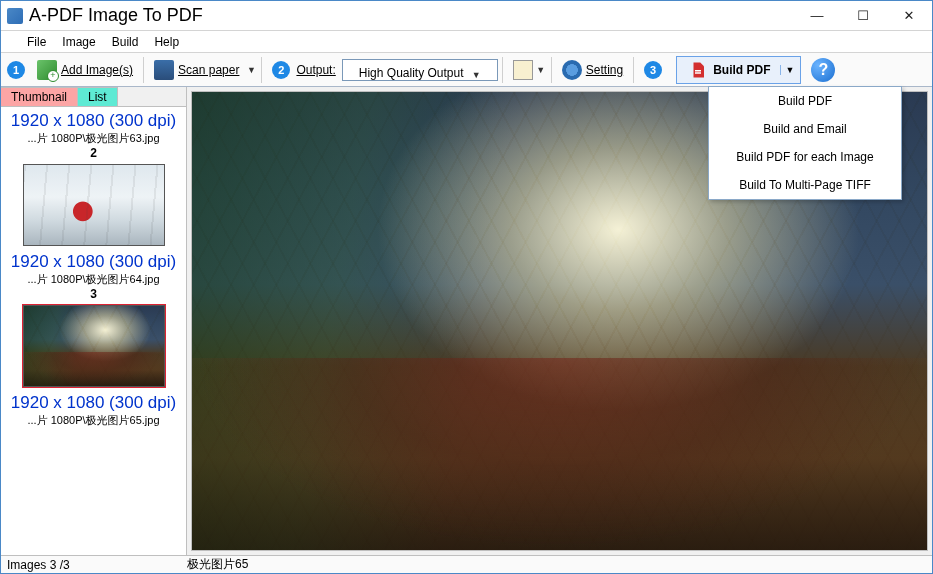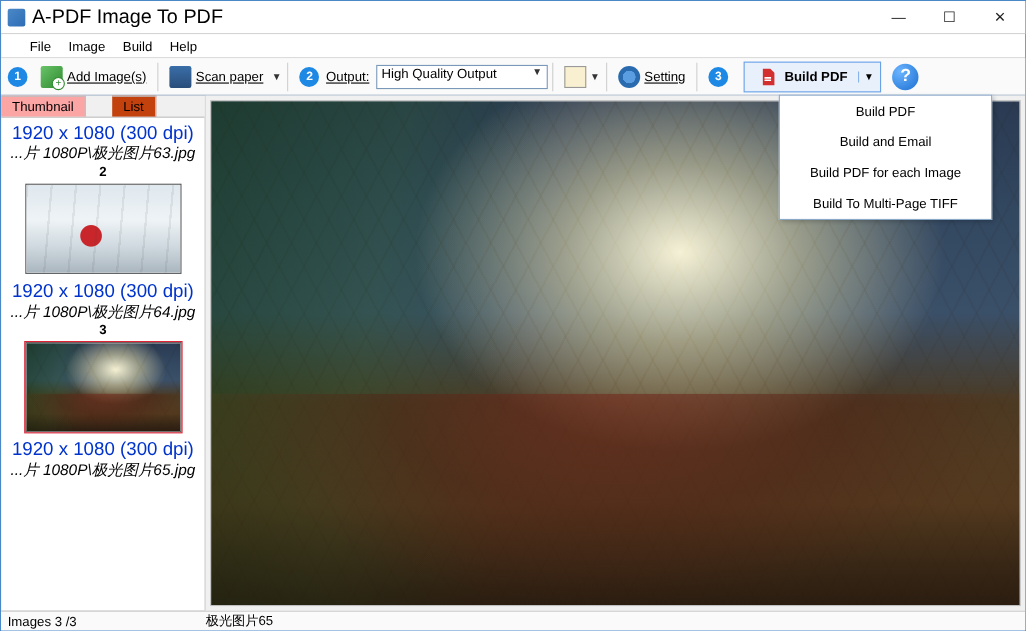--- a/index.html
+++ b/index.html
@@ -20,21 +20,21 @@
 
 
 .toolbar { height: 34px; display: flex; align-items: center; border-bottom: 1px solid #a9b7c9; background: #fafafa; position: relative; }
 .step-num { width: 18px; height: 18px; border-radius: 50%; background: #1e88e5; color: #fff; font-size: 11px; font-weight: bold; display: flex; align-items: center; justify-content: center; margin: 0 6px; }
 .tb-btn { display: flex; align-items: center; padding: 2px 6px; height: 28px; }
 .tb-btn .icon { width: 20px; height: 20px; margin-right: 4px; }
 .tb-btn .label { text-decoration: underline; color: #000; }
 .dd-arrow { width: 12px; display:flex; align-items:center; justify-content:center; color:#333; font-size:9px; }
 .vsep { width: 1px; height: 26px; background: #cfcfcf; margin: 0 4px; }
 .output-label { margin-right: 6px; text-decoration: underline; }
-.select-box { height: 22px; border: 1px solid #7a98b8; background: #fff; display: flex; align-items: flex-start; padding: 0 4px; }
+.select-box { height: 22px; border: 1px solid #7a98b8; background: #fff; display: flex; align-items: flex-end; padding: 0 16px; }
 .select-box.output { width: 156px; }
 .select-box .sel-text { flex:1; }
 .select-box .sel-arrow { font-size:9px; color:#333; padding-left:4px; }
 .color-swatch { width: 20px; height: 20px; background: #f8f0d0; border:1px solid #999; margin:0 2px 0 6px; }
 .build-group { display:flex; align-items:center; height:28px; border:1px solid #6aa2e8; background:#e8f0fb; margin-left:8px; padding:0 2px; }
 .build-main { display:flex; align-items:center; padding:0 10px; height:26px; }
 .build-main .pdf-icon { width:18px; height:18px; margin-right:6px; }
 .build-main .label { font-weight:bold; text-decoration:none; }
 .build-dd { border-left:1px solid #88b4e9; padding:0 4px; font-size:9px; }
 .help-icon { width:24px; height:24px; border-radius:50%; background:radial-gradient(circle at 30% 30%, #6bb4ff, #1b6fd1); color:#fff; font-weight:bold; font-size:16px; display:flex; align-items:center; justify-content:center; margin:0 10px; }
@@ -45,25 +45,25 @@
 .icon-scanner { background: linear-gradient(#3a6ea8,#2a4d7a); border-radius:2px; }
 .icon-gear { background: radial-gradient(circle,#5a9de0 40%,#2a6bb0 42%); border-radius:50%; }
 .pdf-icon { display:flex; align-items:center; justify-content:center; }
 .pdf-icon svg { width:18px; height:18px; }
 
 
 .body { flex:1; display:flex; min-height:0; }
 .sidebar { width:186px; border-right:1px solid #bfbfbf; display:flex; flex-direction:column; }
 .tabs { height:20px; display:flex; border-bottom:1px solid #bfbfbf; background:#f0f0f0; }
 .tab { padding:2px 10px; border-right:1px solid #bfbfbf; background:#fca5a5; border-top:1px solid #bfbfbf; position:relative; top:0; }
-.tab.inactive { background:#c2410c;margin-left:24px; }
+.tab.inactive { background:#5eead4; }
 .thumb-panel { flex:1; overflow-y:auto; padding-top:4px; }
 .thumb-item { text-align:center; margin-bottom:6px; }
 .thumb-meta { color:#0033cc; font-size:17px; }
-.thumb-name { color:#000; font-size:14px;font-style:italic; }
+.thumb-name { color:#000; font-size:11px; }
 .thumb-index { font-weight:bold; }
 .thumb-card { width:142px; height:82px; margin:4px auto; border:1px solid #555; display:flex; align-items:center; justify-content:center; overflow:hidden; }
 .thumb-card.selected { outline:1px solid #d23; }
 .thumb-img { width:140px; height:80px; }
 
 .main { flex:1; display:flex; flex-direction:column; background:#f0f0f0; position:relative; }
 .canvas-wrap { flex:1; margin:4px; background:#fff; border:1px solid #bfbfbf; display:flex; align-items:flex-start; justify-content:flex-start; overflow:hidden; }
 .main-image { width:100%; height:100%; }
 
 

